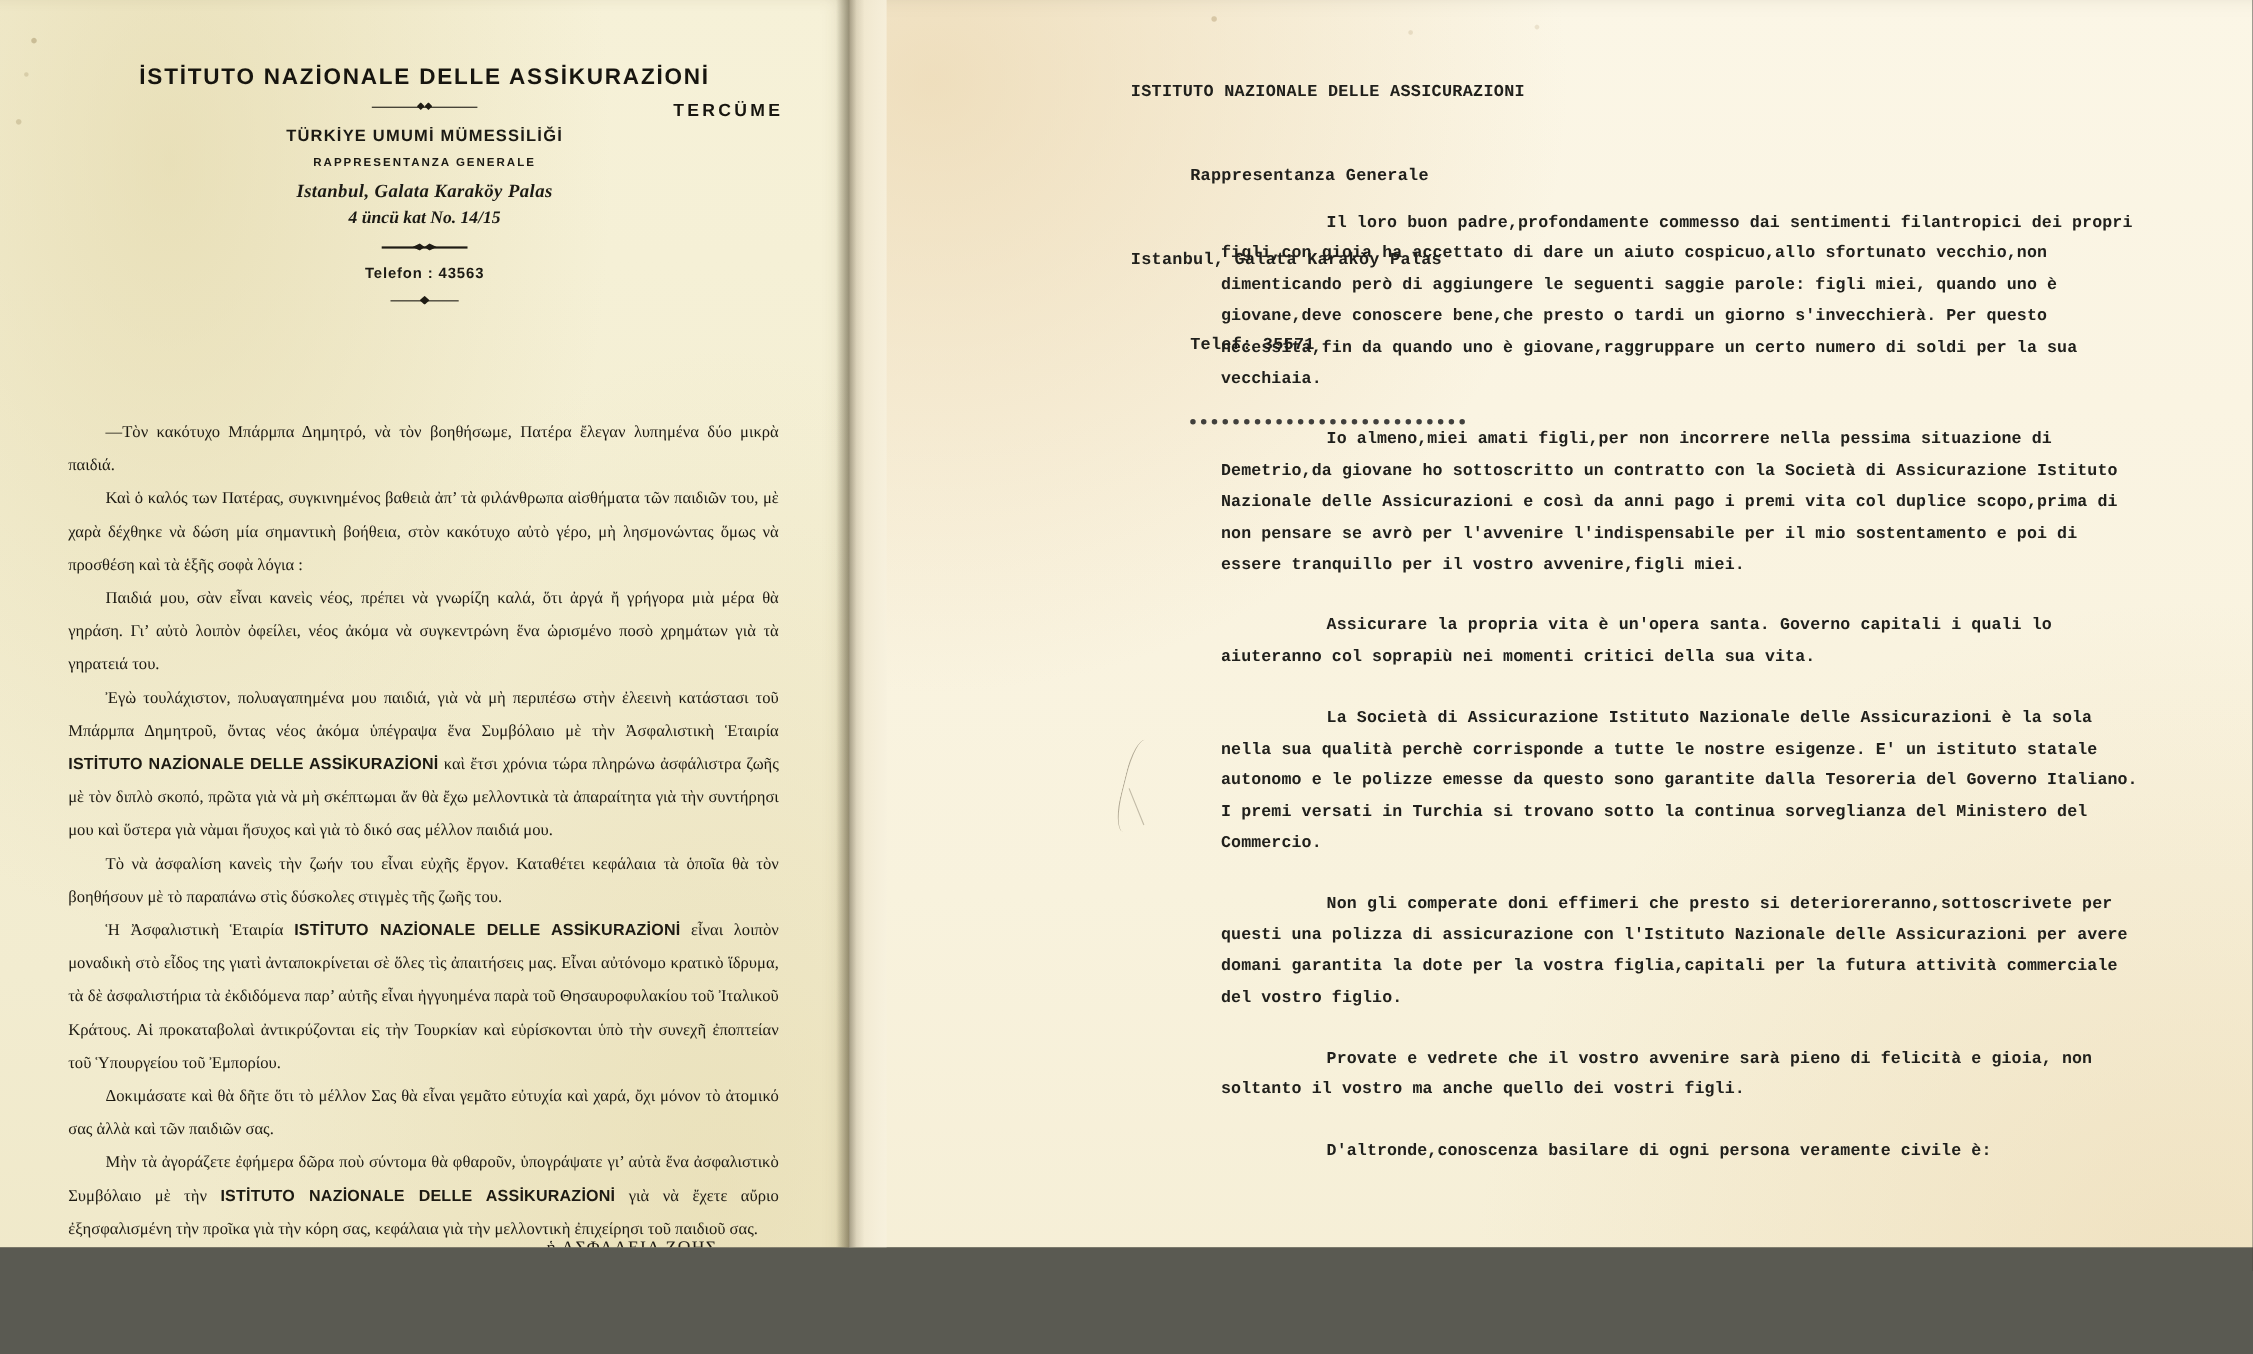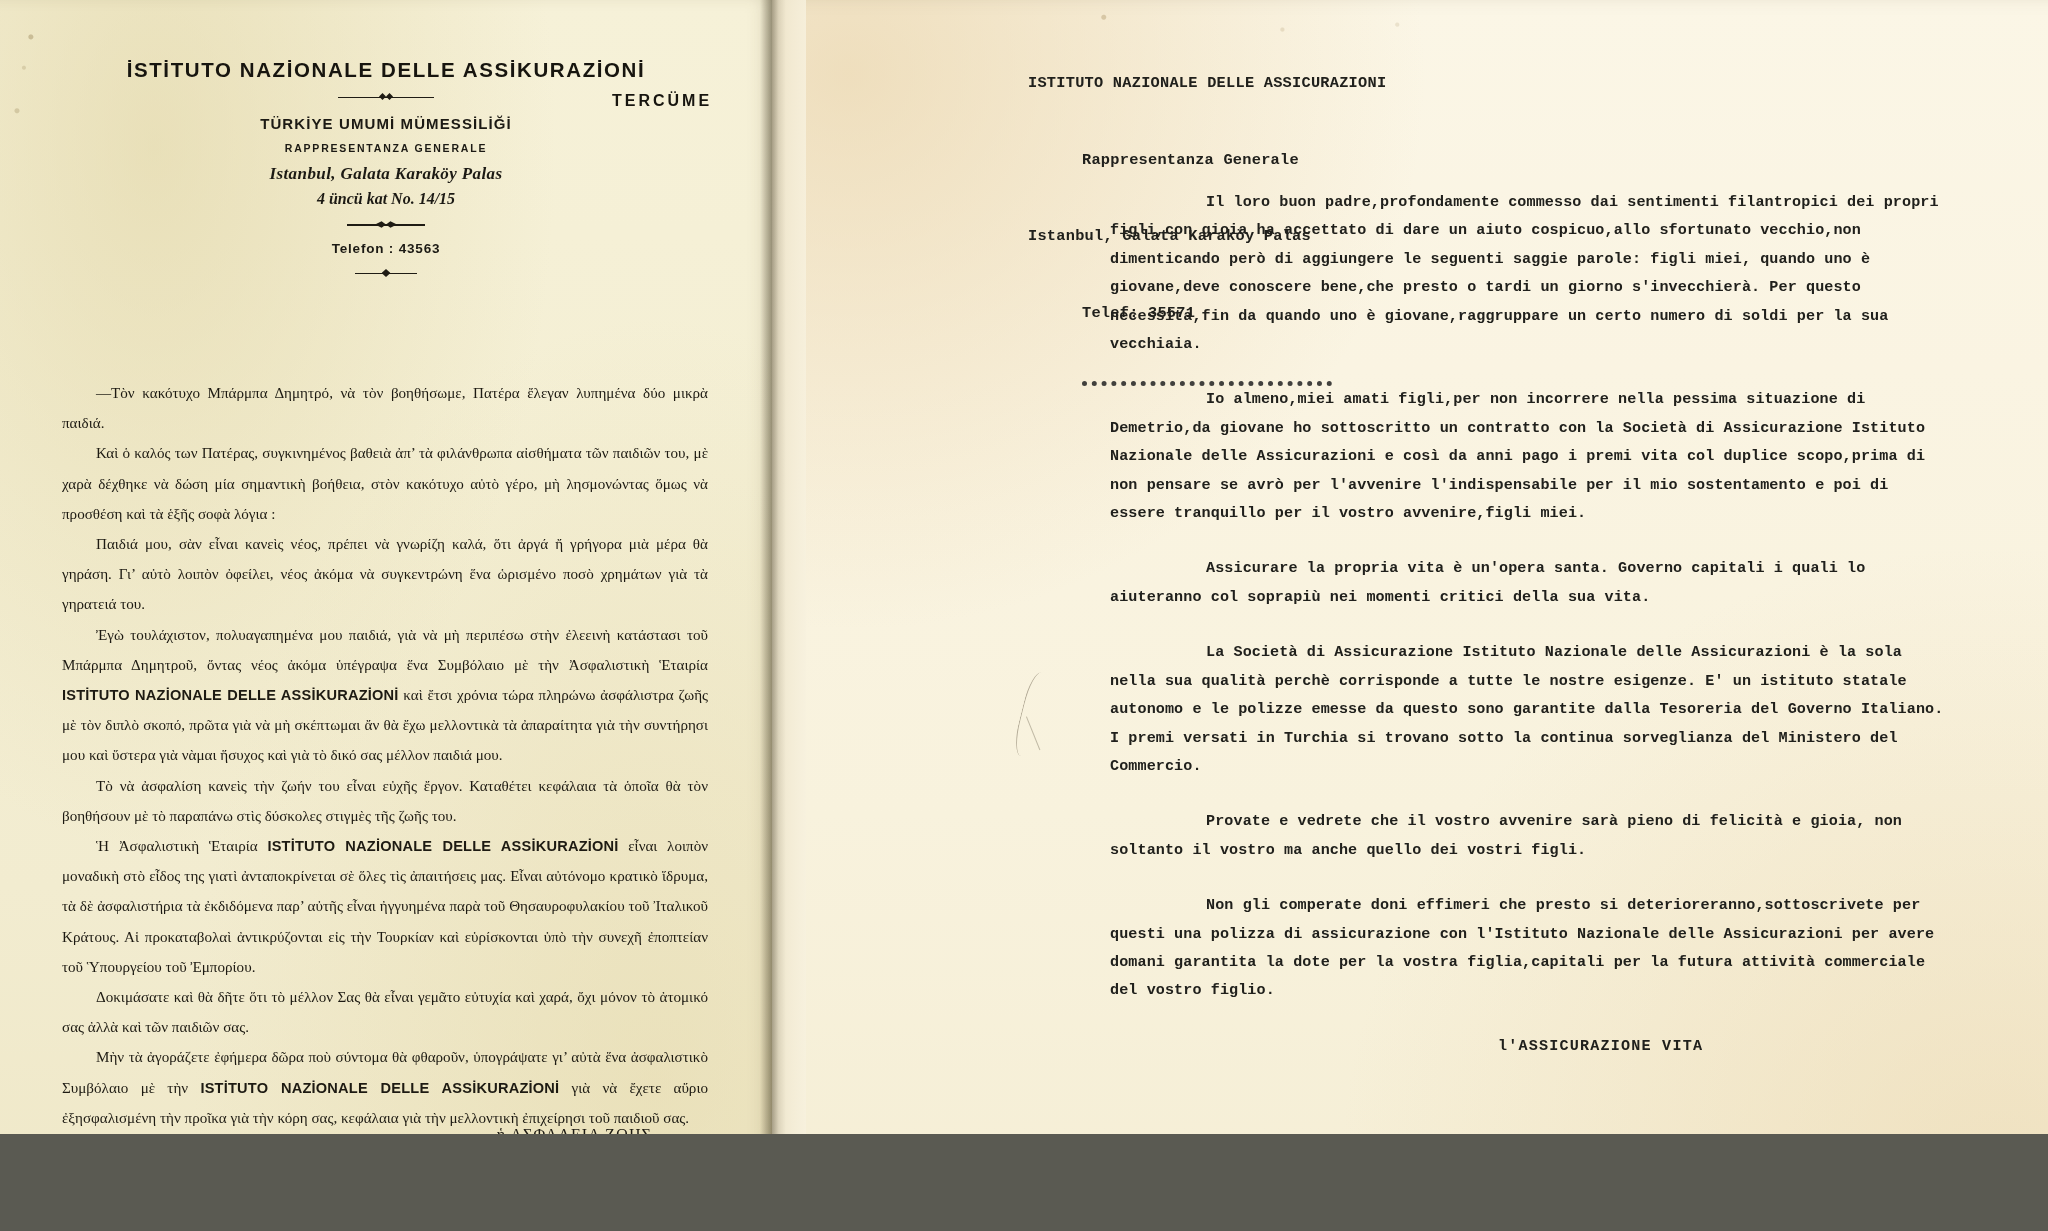--- a/index.html
+++ b/index.html
@@ -364,18 +364,18 @@
   </div>
 
   <div class="pencil-mark"></div>
   <div class="pencil-mark2"></div>
 
   <div class="tw tw-body">
     <p>Il loro buon padre,profondamente commesso dai sentimenti filantropici dei propri figli,con gioia ha accettato di dare un aiuto cospicuo,allo sfortunato vecchio,non dimenticando però di aggiungere le seguenti saggie parole: figli miei, quando uno è giovane,deve conoscere bene,che presto o tardi un giorno s'invecchierà. Per questo necessita,fin da quando uno è giovane,raggruppare un certo numero di soldi per la sua vecchiaia.</p>
     <p>Io almeno,miei amati figli,per non incorrere nella pessima situazione di Demetrio,da giovane ho sottoscritto un contratto con la Società di Assicurazione Istituto Nazionale delle Assicurazioni e così da anni pago i premi vita col duplice scopo,prima di non pensare se avrò per l'avvenire l'indispensabile per il mio sostentamento e poi di essere tranquillo per il vostro avvenire,figli miei.</p>
     <p>Assicurare la propria vita è un'opera santa. Governo capitali i quali lo aiuteranno col soprapiù nei momenti critici della sua vita.</p>
     <p>La Società di Assicurazione Istituto Nazionale delle Assicurazioni è la sola nella sua qualità perchè corrisponde a tutte le nostre esigenze. E' un istituto statale autonomo e le polizze emesse da questo sono garantite dalla Tesoreria del Governo Italiano. I premi versati in Turchia si trovano sotto la continua sorveglianza del Ministero del Commercio.</p>
+    <p>Non gli comperate doni effimeri che presto si deterioreranno,sottoscrivete per questi una polizza di assicurazione con l'Istituto Nazionale delle Assicurazioni per avere domani garantita la dote per la vostra figlia,capitali per la futura attività commerciale del vostro figlio.</p>
     <p>Provate e vedrete che il vostro avvenire sarà pieno di felicità e gioia, non soltanto il vostro ma anche quello dei vostri figli.</p>
-    <p>Non gli comperate doni effimeri che presto si deterioreranno,sottoscrivete per questi una polizza di assicurazione con l'Istituto Nazionale delle Assicurazioni per avere domani garantita la dote per la vostra figlia,capitali per la futura attività commerciale del vostro figlio.</p>
-    <p class="tw-closing">l'ASSICURAZIONE VITA</p>
+    <p class="last-spaced">D'altronde,conoscenza basilare di ogni persona veramente civile è:</p>
   </div>
 
 </div>
 
 </body></html>

